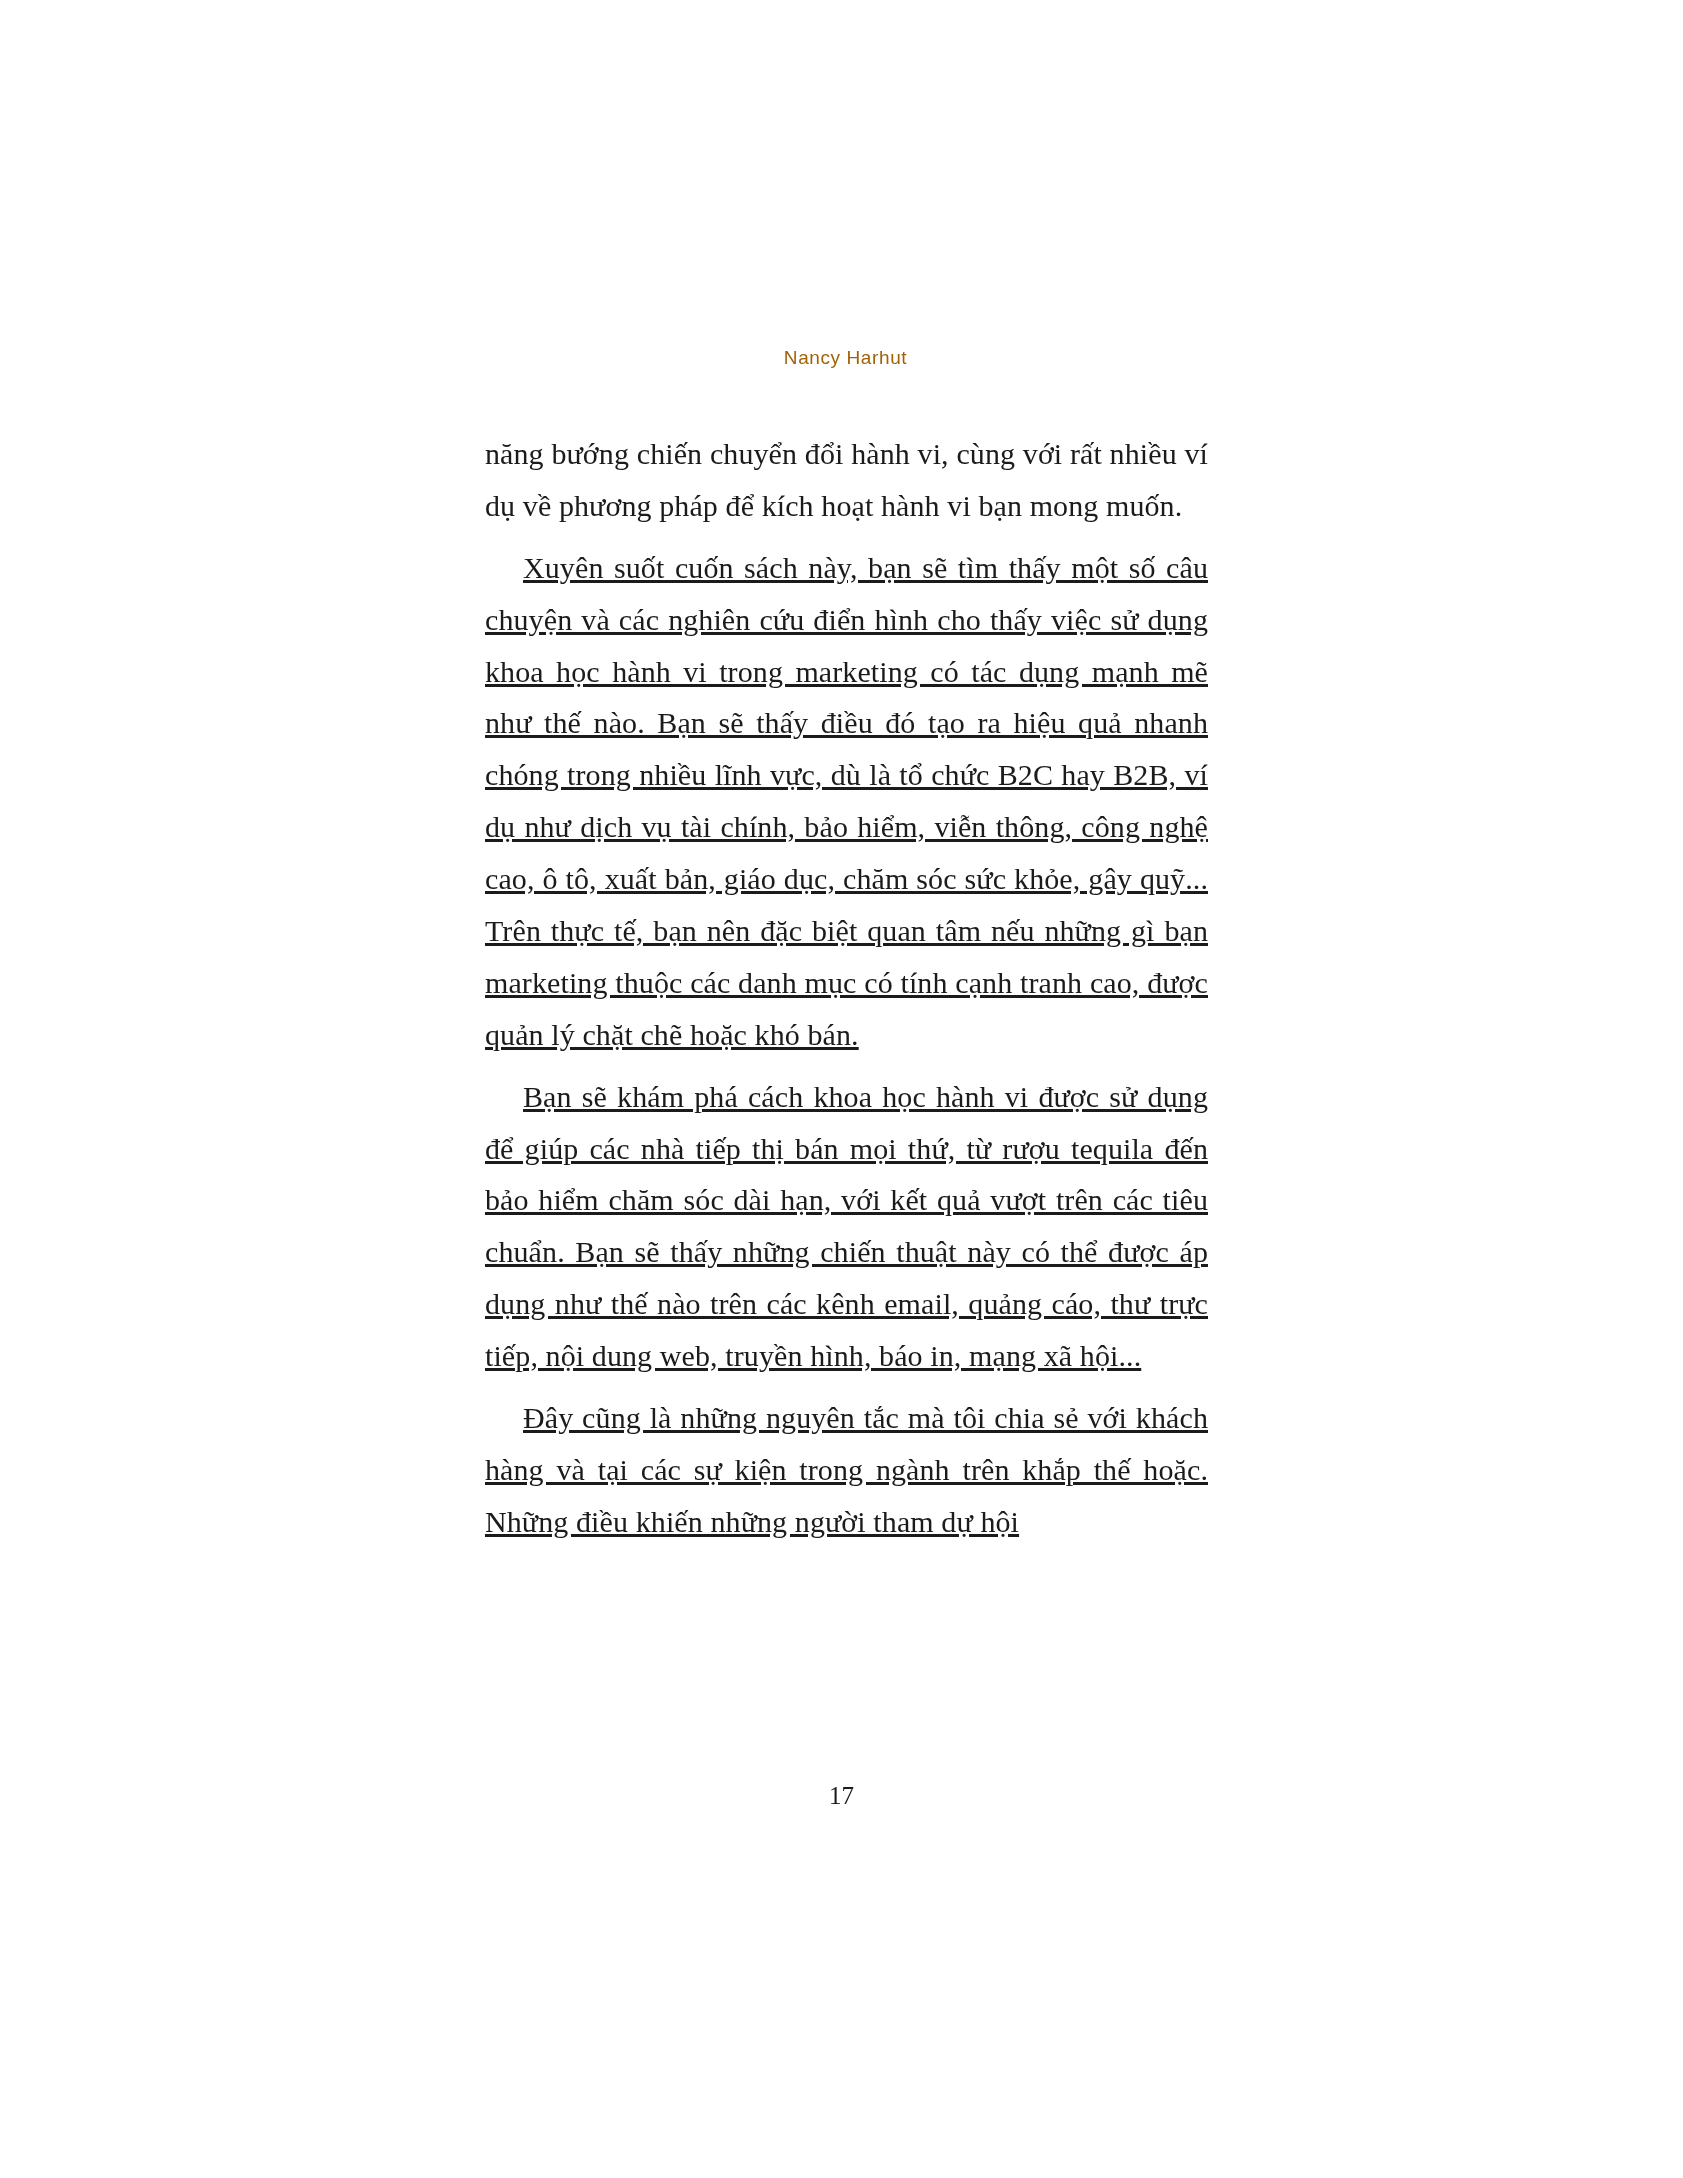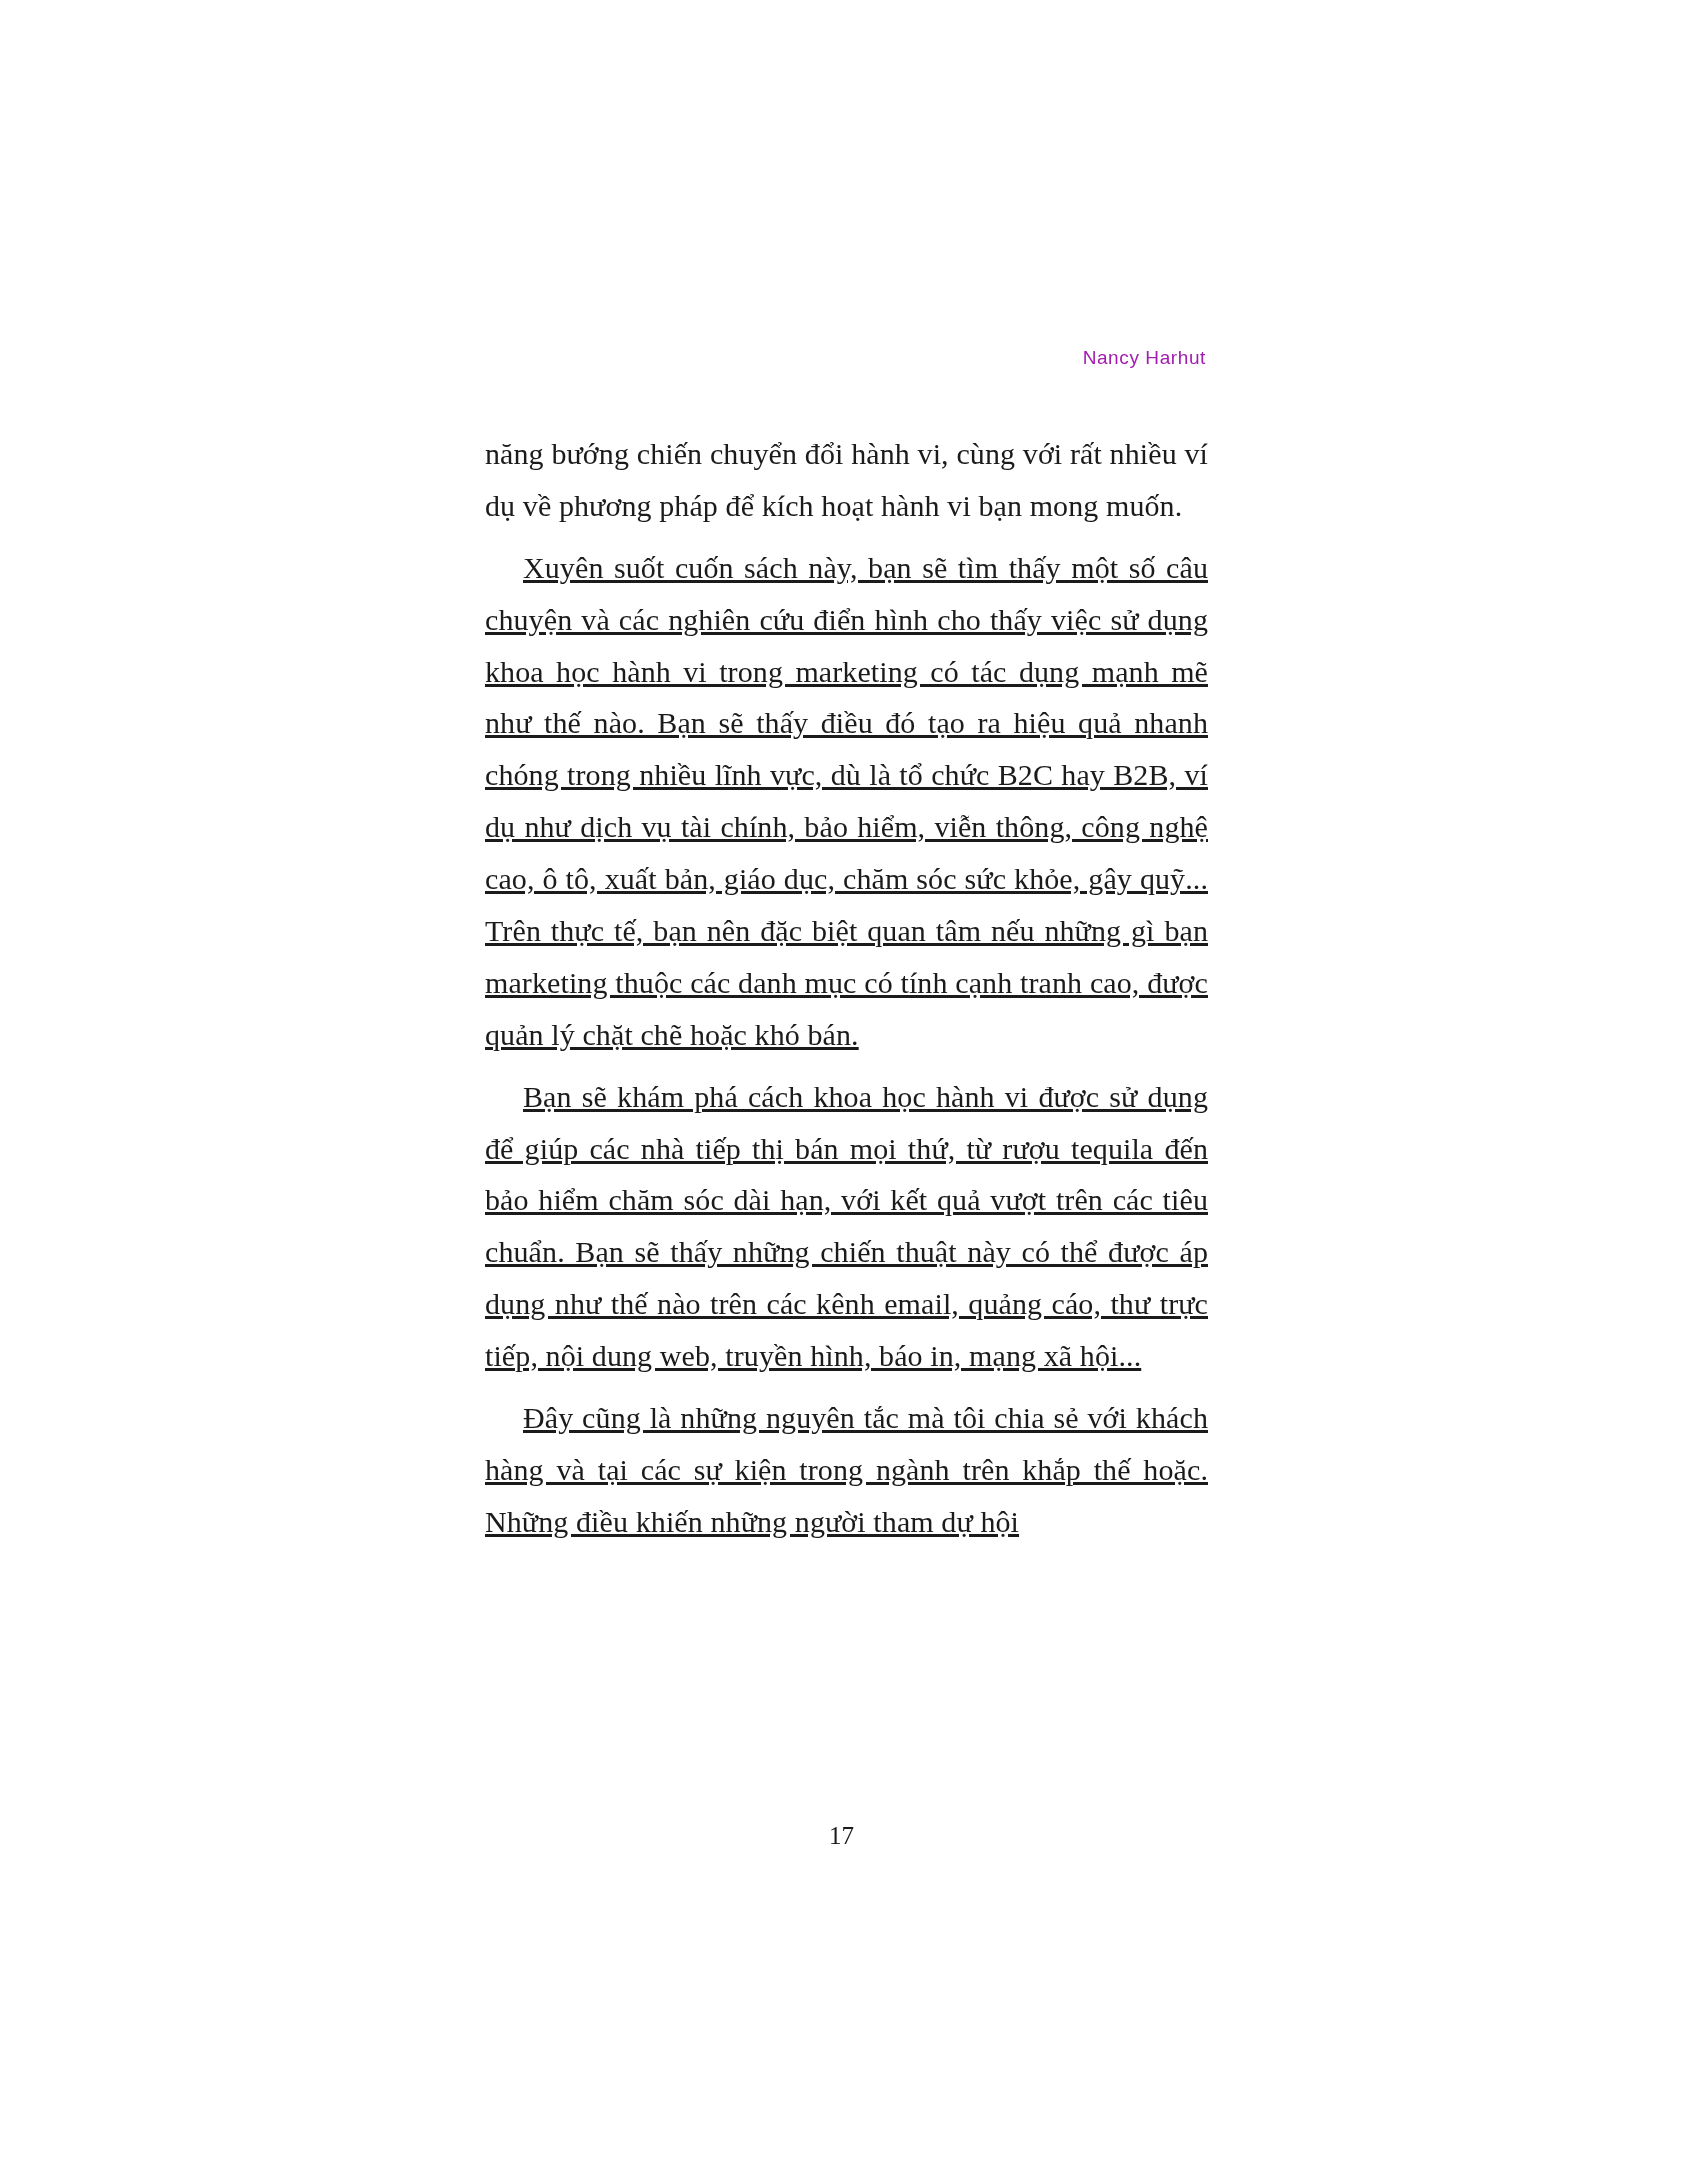--- a/index.html
+++ b/index.html
@@ -26,22 +26,22 @@
     position: absolute;
     left: 485px;
     top: 347px;
     width: 723px;
   }
 
   .running-head {
     font-family: "Liberation Sans", sans-serif;
     font-size: 19px;
     letter-spacing: 0.6px;
-    color: #a21caf;
-    text-align: right;
+    color: #a16207;
+    text-align: center;
     margin: 0 0 59px 0;
     padding-right: 2px;
   }
 
   .body-text p {
     margin: 0;
     font-size: 30px;
     line-height: 1.73;
     text-align: justify;
     text-justify: inter-word;
@@ -60,21 +60,20 @@
 
   .folio {
     position: absolute;
     left: 0;
     right: 0;
     top: 1782px;
     text-align: center;
     font-family: "Liberation Serif", serif;
     font-size: 25px;
     color: #1b1b1b;
-    margin-top: 40px;
   }
 </style>
 </head>
 <body>
 
 <div class="page">
 
   <div class="content-column">
 
     <div class="running-head">Nancy Harhut</div>

